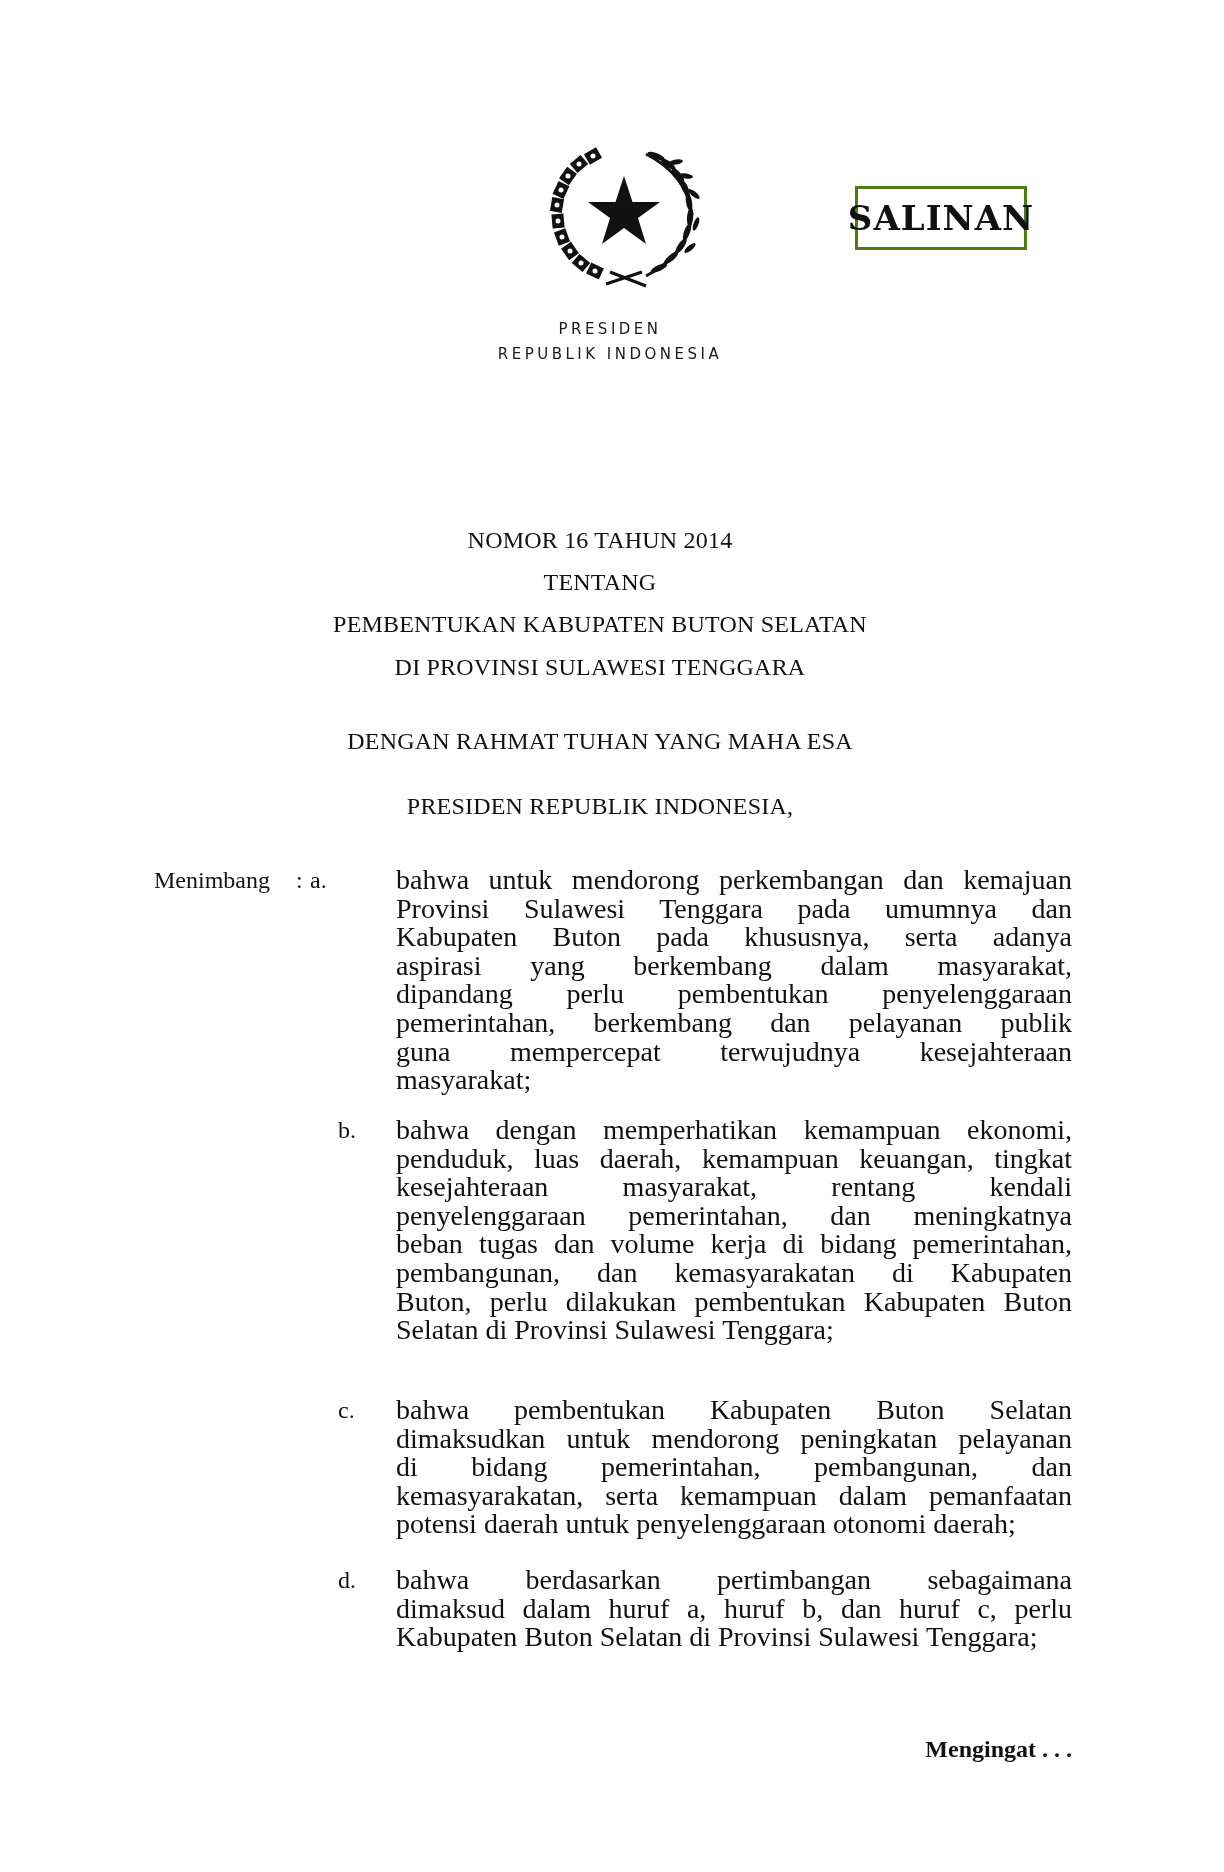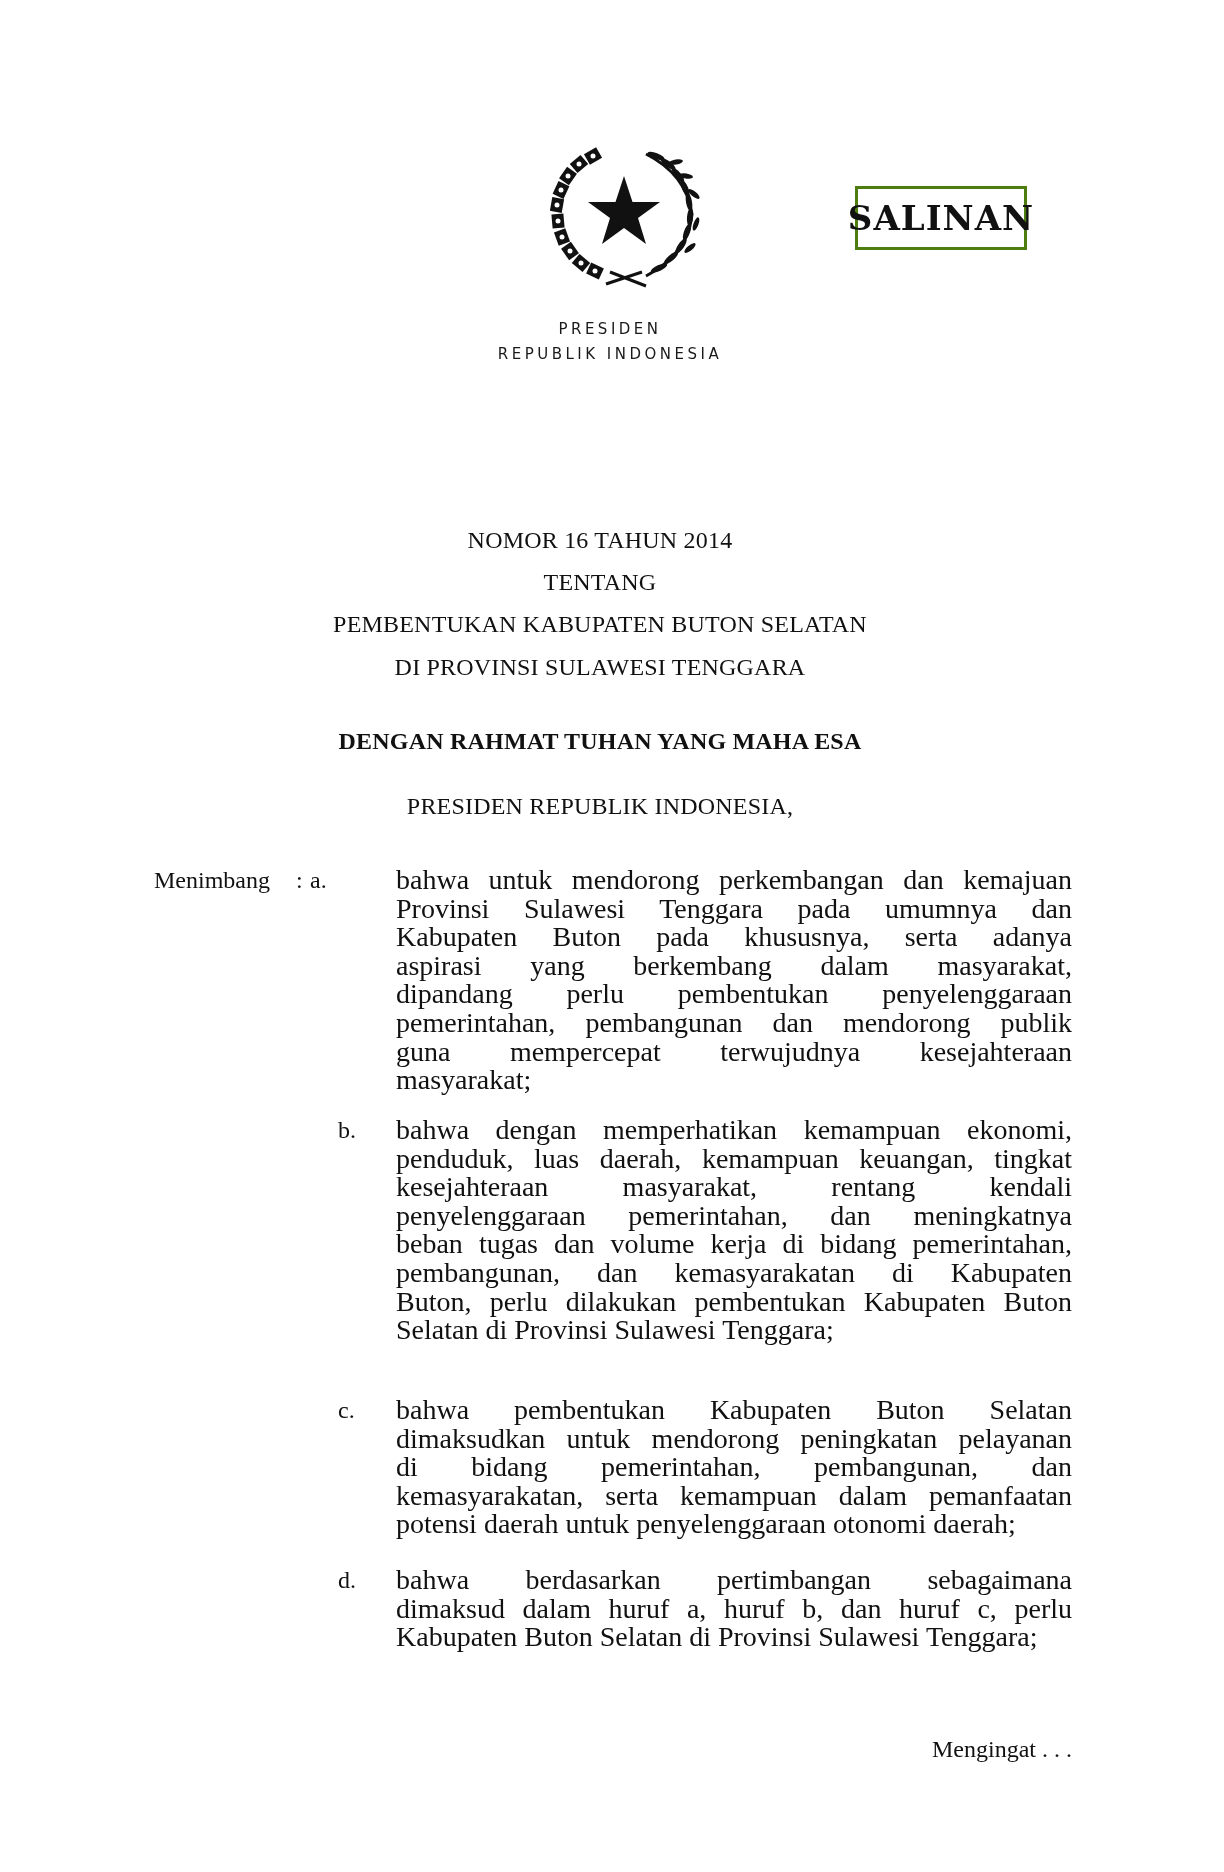--- a/index.html
+++ b/index.html
@@ -110,20 +110,21 @@
   .item-body .ln.last {
     text-align-last: left;
   }
   .continuation {
     position: absolute;
     right: 152px;
     top: 1734px;
     font-family: "Liberation Serif", serif;
     font-size: 24px;
     line-height: 30px;
+    font-weight: bold;
   }
 </style>
 </head>
 <body>
 
 <div class="page">
 
   <div class="emblem">
     <svg width="156" height="150" viewBox="0 0 156 150">
 
@@ -184,34 +185,34 @@
   </div>
 
   <div class="presiden-caption" style="top:318px;">PRESIDEN</div>
   <div class="presiden-caption" style="top:343px; left:460px; width:300px;">REPUBLIK INDONESIA</div>
 
   <div class="center-line" style="top:525px;">NOMOR 16 TAHUN 2014</div>
   <div class="center-line" style="top:567px;">TENTANG</div>
   <div class="center-line" style="top:609px;">PEMBENTUKAN KABUPATEN BUTON SELATAN</div>
   <div class="center-line" style="top:652px;">DI PROVINSI SULAWESI TENGGARA</div>
 
-  <div class="center-line" style="top:726px;font-weight:bold;">DENGAN RAHMAT TUHAN YANG MAHA ESA</div>
+  <div class="center-line" style="top:726px;">DENGAN RAHMAT TUHAN YANG MAHA ESA</div>
   <div class="center-line" style="top:791px;">PRESIDEN REPUBLIK INDONESIA,</div>
 
   <div class="menimbang-label">Menimbang</div>
   <div class="menimbang-colon">:</div>
 
   <div class="item-marker" style="top:866px; left:310px;">a.</div>
   <div class="item-body" style="top:866px;">
     <span class="ln">bahwa untuk mendorong perkembangan dan kemajuan</span>
     <span class="ln">Provinsi Sulawesi Tenggara pada umumnya dan</span>
     <span class="ln">Kabupaten Buton pada khususnya, serta adanya</span>
     <span class="ln">aspirasi yang berkembang dalam masyarakat,</span>
     <span class="ln">dipandang perlu pembentukan penyelenggaraan</span>
-    <span class="ln">pemerintahan, pembangunan dan mendorong publik</span>
+    <span class="ln">pemerintahan, berkembang dan pelayanan publik</span>
     <span class="ln">guna mempercepat terwujudnya kesejahteraan</span>
     <span class="ln last">masyarakat;</span>
   </div>
 
   <div class="item-marker" style="top:1116px;">b.</div>
   <div class="item-body" style="top:1116px;">
     <span class="ln">bahwa dengan memperhatikan kemampuan ekonomi,</span>
     <span class="ln">penduduk, luas daerah, kemampuan keuangan, tingkat</span>
     <span class="ln">kesejahteraan masyarakat, rentang kendali</span>
     <span class="ln">penyelenggaraan pemerintahan, dan meningkatnya</span>

